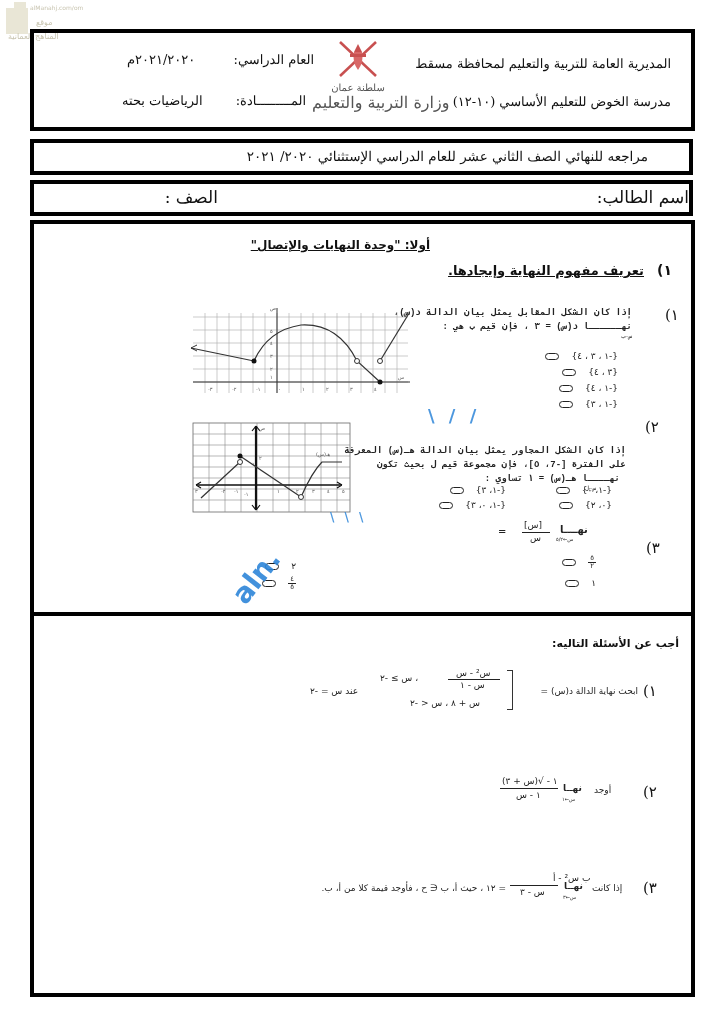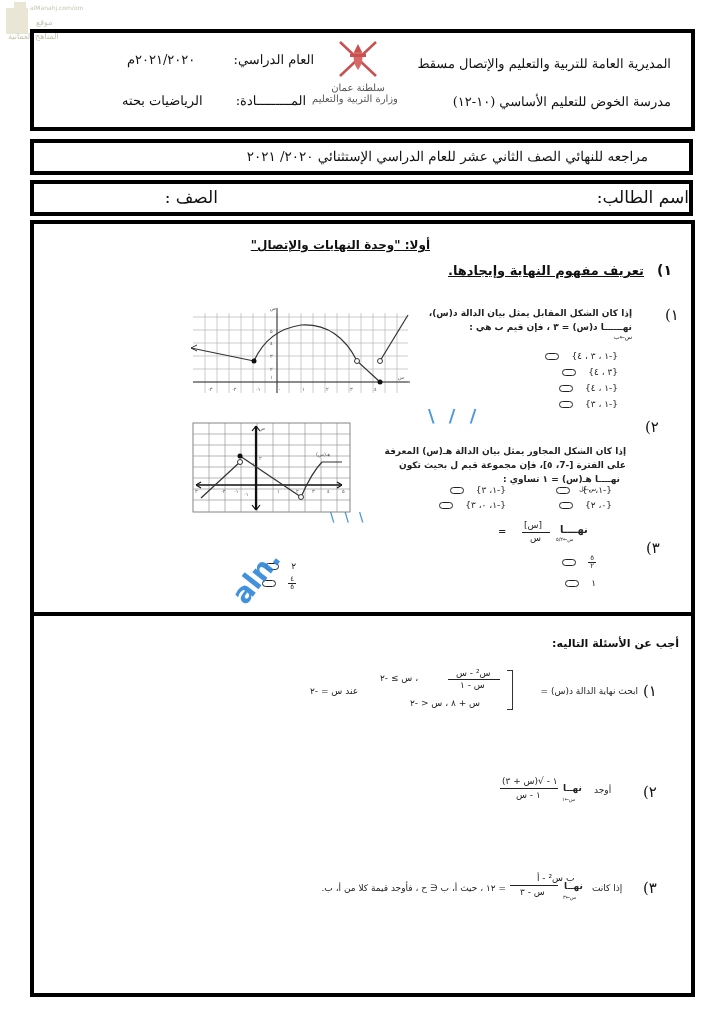--- a/index.html
+++ b/index.html
@@ -12,52 +12,52 @@
   .wm-text { position:absolute; font-size:6px; color:#c8c4b0; white-space:nowrap; }
 
   .box { position:absolute; border:4px solid #000; background:transparent; }
 
   .hdr-line { position:absolute; font-family:"DejaVu Serif", serif; font-size:13px; white-space:nowrap; direction:rtl; }
   .title-text { font-family:"DejaVu Serif", serif; font-size:13.5px; direction:rtl; white-space:nowrap; }
   .name-text { font-family:"DejaVu Serif", serif; font-size:17px; direction:rtl; white-space:nowrap;text-align:right; }
 
   .sec-title { font-weight:bold; font-size:12px; text-decoration:underline; direction:rtl; white-space:nowrap; }
   .q-num { font-family:"DejaVu Serif", serif; font-size:15px; }
-  .q-text { font-size:9px; line-height:14px; direction:rtl; font-weight:bold; color:#222; }
+  .q-text { font-size:9px; line-height:14px; direction:rtl; font-weight:bold; color:#222;font-family:Liberation Mono, monospace; }
   .opt { position:absolute; display:flex; flex-direction:row-reverse; align-items:center; gap:12px; font-size:9px; direction:rtl; white-space:nowrap; color:#222;}
   .radio { width:14px; height:7px; border:1.5px solid #222; border-radius:4px; display:inline-block; }
   .math { font-size:9px; color:#222; direction:rtl; white-space:nowrap; }
 
   .wm-big { position:absolute; color:#2e86d9; font-weight:bold; font-family:"DejaVu Sans", sans-serif; }
 </style>
 </head>
 <body>
 
 <div class="watermark-corner">
   <div class="wm-block" style="left:4px;top:6px;width:22px;height:26px;"></div>
   <div class="wm-block" style="left:12px;top:0px;width:12px;height:10px;"></div>
   <div class="wm-text" style="left:28px;top:2px;">alManahj.com/om</div>
   <div class="wm-text" style="left:34px;top:16px;font-size:8px;">موقع</div>
   <div class="wm-text" style="left:6px;top:30px;font-size:8px;">المناهج العمانية</div>
 </div>
 
 <div class="box" style="left:30px;top:29px;width:665px;height:102px;"></div>
-<div class="hdr-line" style="right:53px;top:56px;">المديرية العامة للتربية والتعليم والإتصال مسقط</div>
+<div class="hdr-line" style="right:53px;top:56px;">المديرية العامة للتربية والتعليم لمحافظة مسقط</div>
 <div class="hdr-line" style="right:53px;top:94px;">مدرسة الخوض للتعليم الأساسي (١٠-١٢)</div>
 
 <div class="abs" style="left:318px;top:38px;width:80px;height:80px;">
   <svg width="80" height="42" viewBox="0 0 80 42">
     <line x1="22" y1="4" x2="58" y2="38" stroke="#c85050" stroke-width="2.5"></line>
     <line x1="58" y1="4" x2="22" y2="38" stroke="#c85050" stroke-width="2.5"></line>
     <path d="M40 6 L36 14 L44 14 Z" fill="#c85050"></path>
     <path d="M36 14 Q34 24 40 32 Q46 24 44 14 Z" fill="#d86868"></path>
     <rect x="32" y="16" width="16" height="3" fill="#c85050"></rect>
   </svg>
   <div style="text-align:center;font-family:'DejaVu Serif',serif;font-size:10px;color:#555;margin-top:-2px;">سلطنة عمان</div>
-  <div style="text-align:center;font-family:'DejaVu Serif',serif;font-size:10px;color:#555;white-space:nowrap;margin-left:-6px;">وزارة التربية والتعليم</div>
+  <div style="text-align:center;font-family:'DejaVu Serif',serif;font-size:16px;color:#555;white-space:nowrap;margin-left:-6px;">وزارة التربية والتعليم</div>
 </div>
 
 <div class="hdr-line" style="right:410px;top:52px;">العام الدراسي:</div>
 <div class="hdr-line" style="left:127px;top:52px;">٢٠٢١/٢٠٢٠م</div>
 <div class="hdr-line" style="right:418px;top:93px;">المـــــــــادة:</div>
 <div class="hdr-line" style="left:122px;top:93px;">الرياضيات بحته</div>
 
 <div class="box" style="left:30px;top:139px;width:663px;height:36px;"></div>
 <div class="abs title-text" style="right:76px;top:148px;">مراجعه للنهائي الصف الثاني عشر للعام الدراسي الإستثنائي ٢٠٢٠/ ٢٠٢١</div>
 
@@ -288,17 +288,17 @@
   <span class="math abs" style="left:2px;top:0px;">١ - √(س + ٣)</span>
   <div class="abs" style="left:0px;top:12px;width:58px;border-top:1px solid #222;"></div>
   <span class="math abs" style="left:16px;top:14px;">١ - س</span>
 </div>
 
 <div class="abs q-num" style="left:643px;top:879px;">(٣</div>
 <div class="abs math" style="left:592px;top:883px;">إذا كانت</div>
 <div class="abs math" style="left:564px;top:881px;font-weight:bold;">نهــا</div>
 <div class="abs math" style="left:563px;top:894px;font-size:5px;">س←٣</div>
 <div class="abs" style="left:510px;top:873px;width:48px;height:28px;">
-  <span class="math abs" style="left:4px;top:0px;padding-left:23px;">ب س² - أ</span>
+  <span class="math abs" style="left:20px;top:0px;padding-left:23px;">ب س² - أ</span>
   <div class="abs" style="left:0px;top:12px;width:48px;border-top:1px solid #222;"></div>
   <span class="math abs" style="left:10px;top:14px;">س - ٣</span>
 </div>
 <div class="abs math" style="right:218px;top:883px;">= ١٢ ، حيث أ، ب ∈ ح ، فأوجد قيمة كلا من أ، ب.</div>
 
 </body></html>

